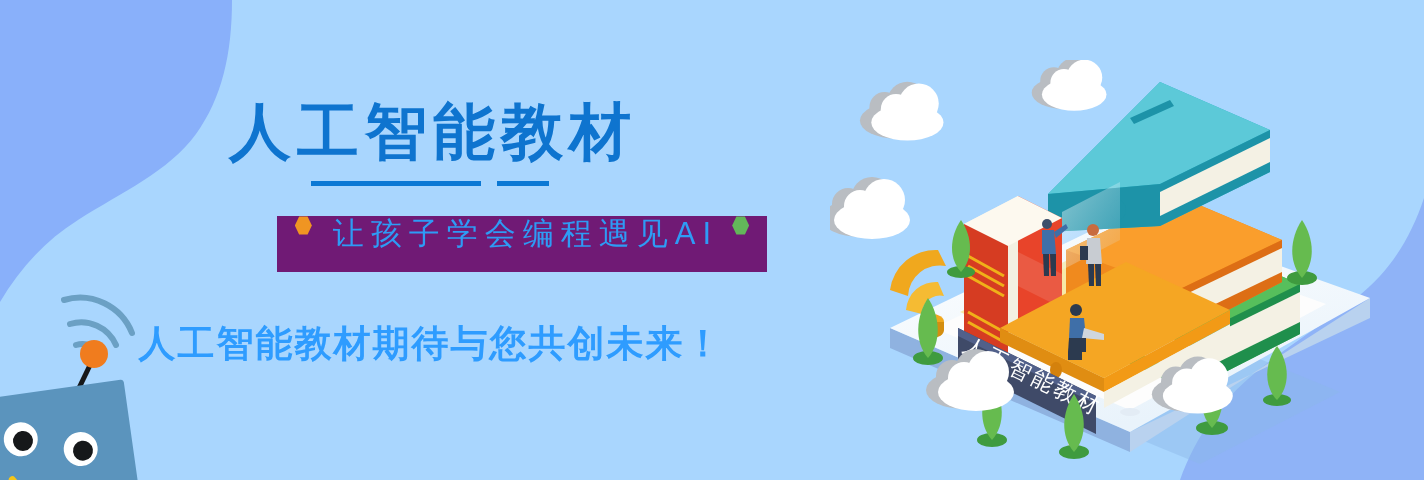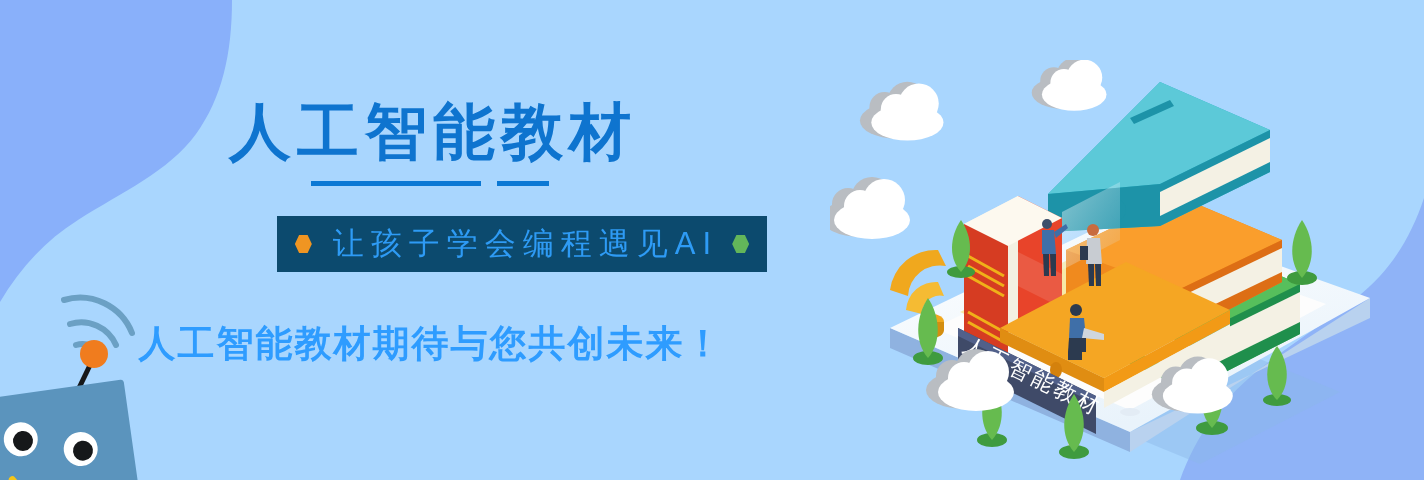--- a/index.html
+++ b/index.html
@@ -47,23 +47,22 @@
     align-items:center;
     gap:16px;
   }
   .divider .seg-long { width:170px; height:5px; background:#0b78d4; }
   .divider .seg-short { width:52px; height:5px; background:#0b78d4; }
 
   .subtitle-badge {
     position:absolute;
     left:277px; top:216px;
     width:490px; height:56px;
-    background:#0c4a6e;
+    background:#701a75;
     display:flex;
-    align-items:center;
     justify-content:center;
     gap:14px;
   }
   .hex {
     width:17px; height:19px;
     flex:0 0 auto;
     clip-path:polygon(25% 3%,75% 3%,100% 50%,75% 97%,25% 97%,0% 50%);
   }
   .hex-orange { background:#f09522; }
   .hex-green  { background:#63b65a; }

